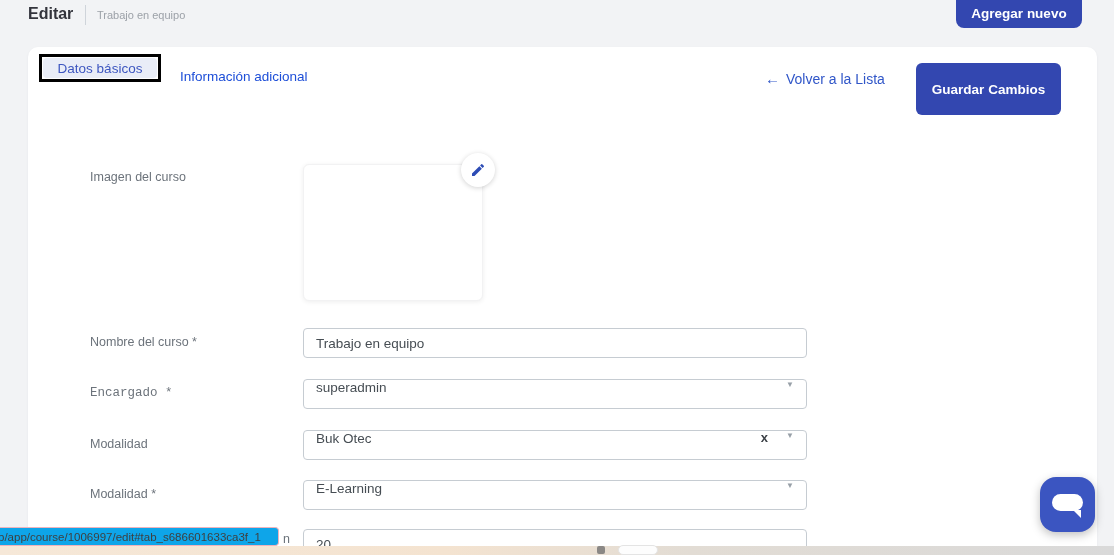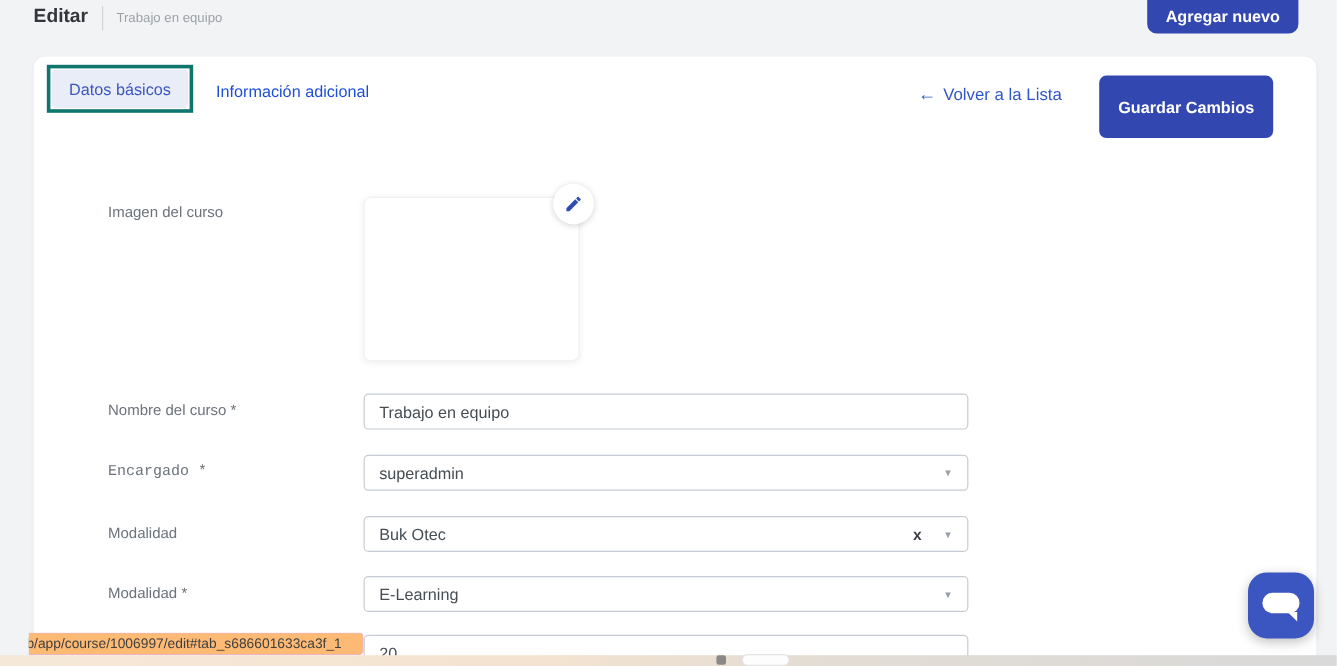--- a/index.html
+++ b/index.html
@@ -25,22 +25,22 @@
 
   
   .card {
     position:absolute; left:28px; top:47px; width:1069px; height:560px;
     background:#ffffff; border-radius:10px;
     box-shadow:0 1px 3px rgba(30,40,90,0.05);
   }
 
   
   .annotation-box {
-    position:absolute; left:11px; top:7px; width:122px; height:40px;
-    border:3px solid #0f766e;
+    position:absolute; left:11px; top:7px; width:122px; height:28px;
+    border:3px solid #000000;
   }
   .tab-active {
     position:absolute; left:1px; top:1px; right:1px; bottom:1px;
     background:#e9edf7; border-radius:4px; color:#3d56c0;
     font-size:13.5px; display:flex; align-items:center; justify-content:center;
     cursor:pointer;
   }
   .tab-inactive {
     position:absolute; left:152px; top:22px; font-size:13.5px; color:#1d4ed8; cursor:pointer;
   }
@@ -74,32 +74,32 @@
     background:#fff; border:none; border-radius:50%;
     box-shadow:0 1px 5px rgba(0,0,0,0.18); cursor:pointer;
     display:flex; align-items:center; justify-content:center;
   }
   .text-input, .select-box {
     position:absolute; left:275px; width:504px; height:30px;
     background:#fff; border:1px solid #c6ccd2; border-radius:4px;
     font-family:inherit; font-size:13.5px; color:#464d53;
     padding:0 12px; 
   }
-  .select-box { display:flex; align-items:center; cursor:pointer; }
+  .select-box { display:flex; cursor:pointer; }
   .select-box .value { flex:1; }
   .caret { font-size:8px; color:#98a0a8; margin-left:8px; }
   .clear-x { font-size:13px; font-weight:700; color:#3c4147; cursor:pointer; margin-right:10px; line-height:1; }
 
   
   .status-tooltip {
     position:absolute; left:0; top:527px; height:19px; width:279px; z-index:30;
-    background:#fdba74; border:1px solid #eeb3bc; border-left:none;
+    background:#0ea5e9; border:1px solid #eeb3bc; border-left:none;
     border-radius:0 4px 4px 0;
     font-size:11.5px; color:#3f3f3f;
-    display:flex; align-items:center; padding-left:1px; overflow:hidden; white-space:nowrap;margin-left:24px;
+    display:flex; align-items:center; padding-left:1px; overflow:hidden; white-space:nowrap;
   }
   .status-tooltip span { margin-left:-3px; }
   .label-fragment {
     position:absolute; left:283px; top:532px; font-size:12.5px; color:#6c737b; z-index:5;
   }
 
   
   .chat-btn {
     position:absolute; left:1040px; top:477px; width:55px; height:55px;
     background:#3b55c1; border:none; border-radius:16px; cursor:pointer; z-index:40;

